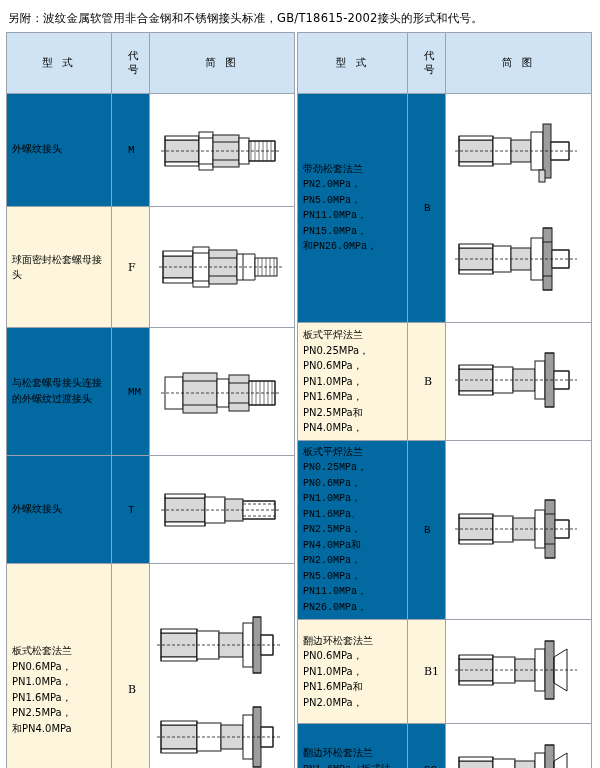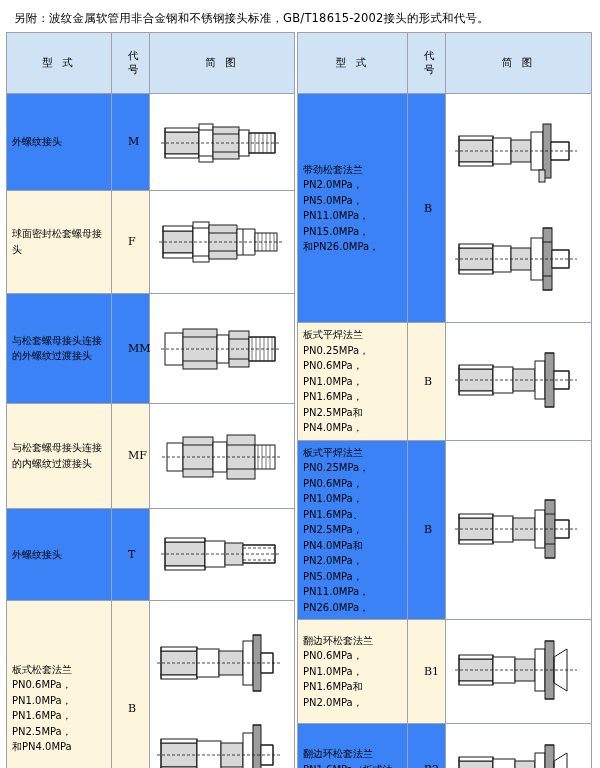--- a/index.html
+++ b/index.html
@@ -19,21 +19,20 @@
     height: 768px;
     position: relative;
     box-sizing: border-box;
     padding: 0;
   }
   .caption {
     font-size: 11.5px;
     line-height: 1.4;
     padding: 10px 8px 6px 8px;
     letter-spacing: 0.2px;
-    margin-left: 6px;
   }
   .tables {
     display: flex;
     flex-direction: row;
     padding: 0 6px;
     gap: 0;
   }
   table {
     border-collapse: collapse;
     table-layout: fixed;
@@ -72,21 +71,21 @@
     text-align: center;
     font-size: 11px;
     font-family: "DejaVu Serif", "Liberation Serif", serif;
   }
   td.fig {
     background: #ffffff;
     text-align: center;
     padding: 2px 0;
   }
   tr.hl td.type, tr.hl td.code { background: #fdf6dd; }
-  tr.plain td.type, tr.plain td.code { background: #3b82f6; }
+  tr.plain td.type, tr.plain td.code { background: #0369a1; font-family: Liberation Mono, monospace; }
 
   svg { display: block; margin: 0 auto; }
   .ln { stroke: #1a1a1a; stroke-width: 1; fill: none; }
   .fillg { fill: #d8d8d8; stroke: #1a1a1a; stroke-width: 1; }
   .fillw { fill: #ffffff; stroke: #1a1a1a; stroke-width: 1; }
   .filld { fill: #9d9d9d; stroke: #1a1a1a; stroke-width: 1; }
   .dash { stroke: #1a1a1a; stroke-width: 0.8; fill: none; stroke-dasharray: 3 2; }
   .hatch { stroke: #1a1a1a; stroke-width: 0.6; }
 </style>
 </head>
@@ -180,41 +179,20 @@
                 <g class="hatch">
                   <path d="M93,18 L93,42 M97,18 L97,42 M101,18 L101,42 M105,18 L105,42 M109,18 L109,42 M113,18 L113,42"></path>
                 </g>
                 <path class="ln" d="M90,18 L116,18 M90,42 L116,42 M116,18 L116,42"></path>
                 <path class="dash" d="M2,30 L122,30"></path>
               </g>
             </svg>
           </td>
         </tr>
 
-        <tr class="hl" style="height:96px;">
-          <td class="type center-v">与松套螺母接头连接的内螺纹过渡接头</td>
-          <td class="code">MF</td>
-          <td class="fig">
-            <svg width="138" height="86" viewBox="0 0 138 86">
-              <g transform="translate(6,14)">
-                <rect class="fillw" x="8" y="16" width="16" height="28"></rect>
-                <rect class="fillg" x="24" y="10" width="30" height="40"></rect>
-                <path class="ln" d="M24,18 L54,18 M24,42 L54,42"></path>
-                <rect class="fillw" x="54" y="15" width="14" height="30"></rect>
-                <rect class="fillg" x="68" y="8" width="28" height="44"></rect>
-                <path class="ln" d="M68,18 L96,18 M68,42 L96,42"></path>
-                <rect class="fillw" x="96" y="18" width="20" height="24"></rect>
-                <g class="hatch">
-                  <path d="M99,18 L99,42 M103,18 L103,42 M107,18 L107,42 M111,18 L111,42"></path>
-                </g>
-                <path class="dash" d="M3,30 L122,30"></path>
-              </g>
-            </svg>
-          </td>
-        </tr>
 
         <tr class="plain" style="height:84px;">
           <td class="type center-v">外螺纹接头</td>
           <td class="code">T</td>
           <td class="fig">
             <svg width="138" height="76" viewBox="0 0 138 76">
               <g transform="translate(6,10)">
                 <rect class="fillg" x="6" y="16" width="40" height="24"></rect>
                 <rect class="fillw" x="6" y="12" width="40" height="4"></rect>
                 <rect class="fillw" x="6" y="40" width="40" height="4"></rect>

